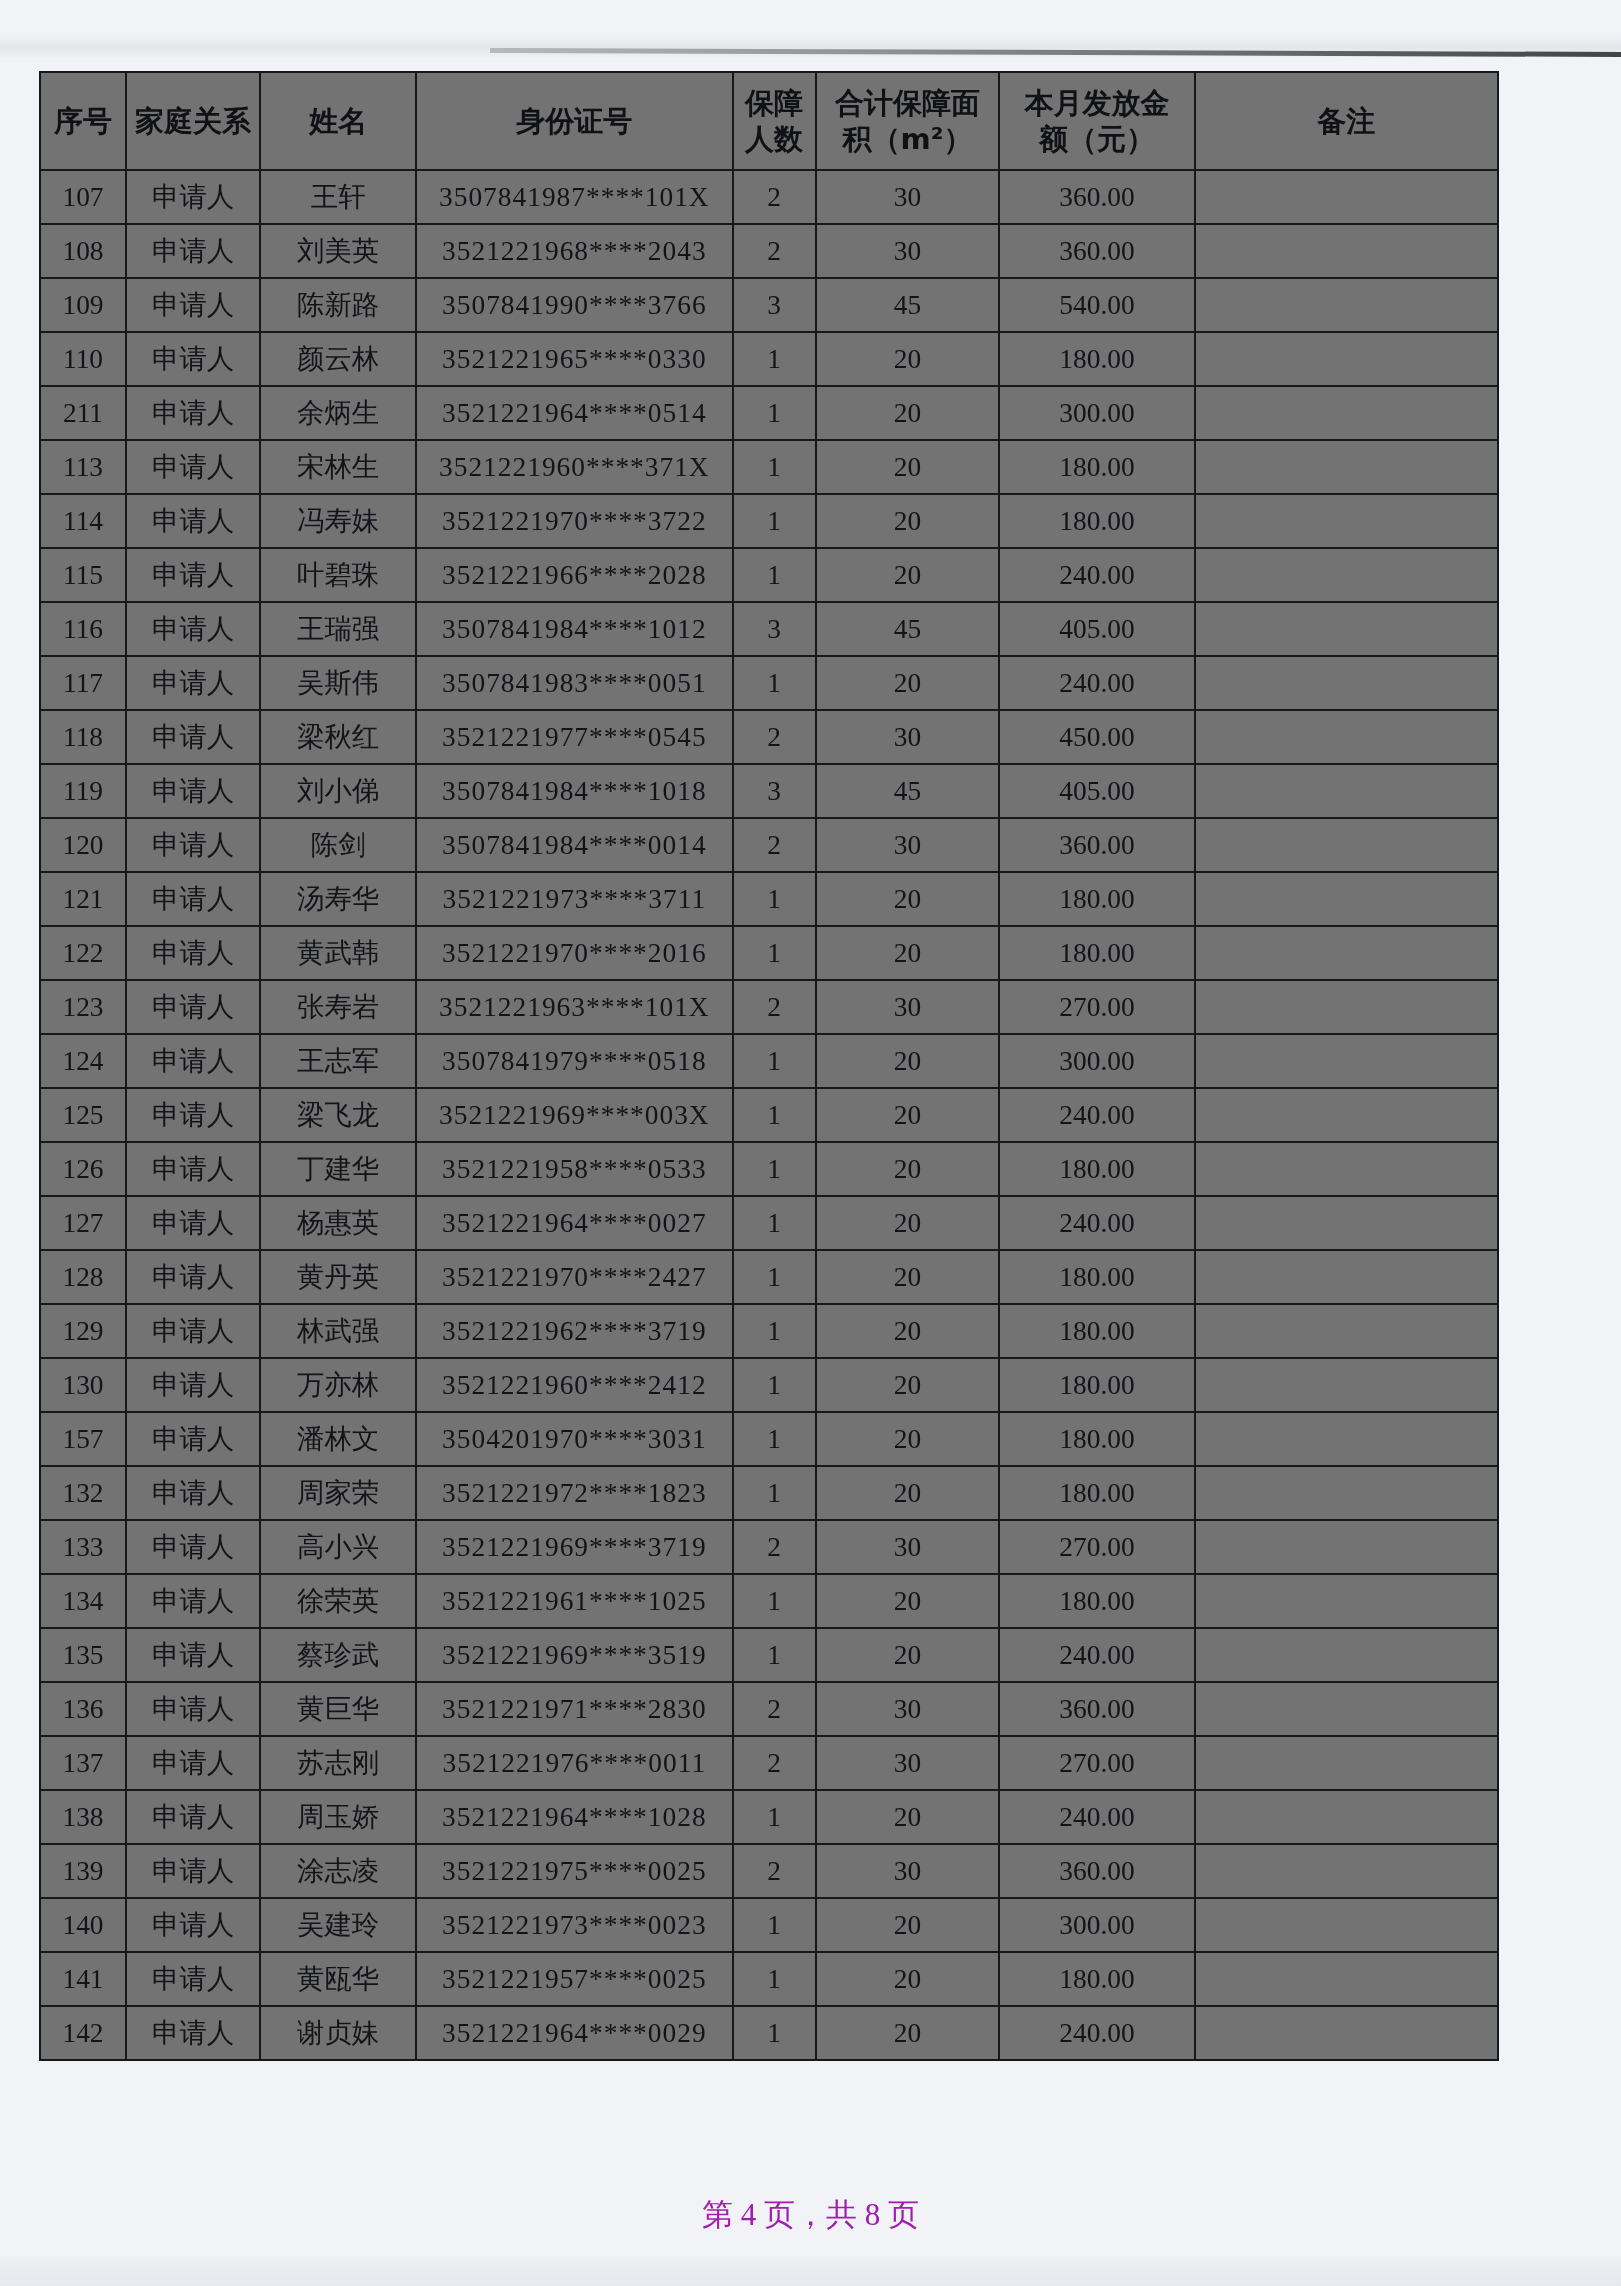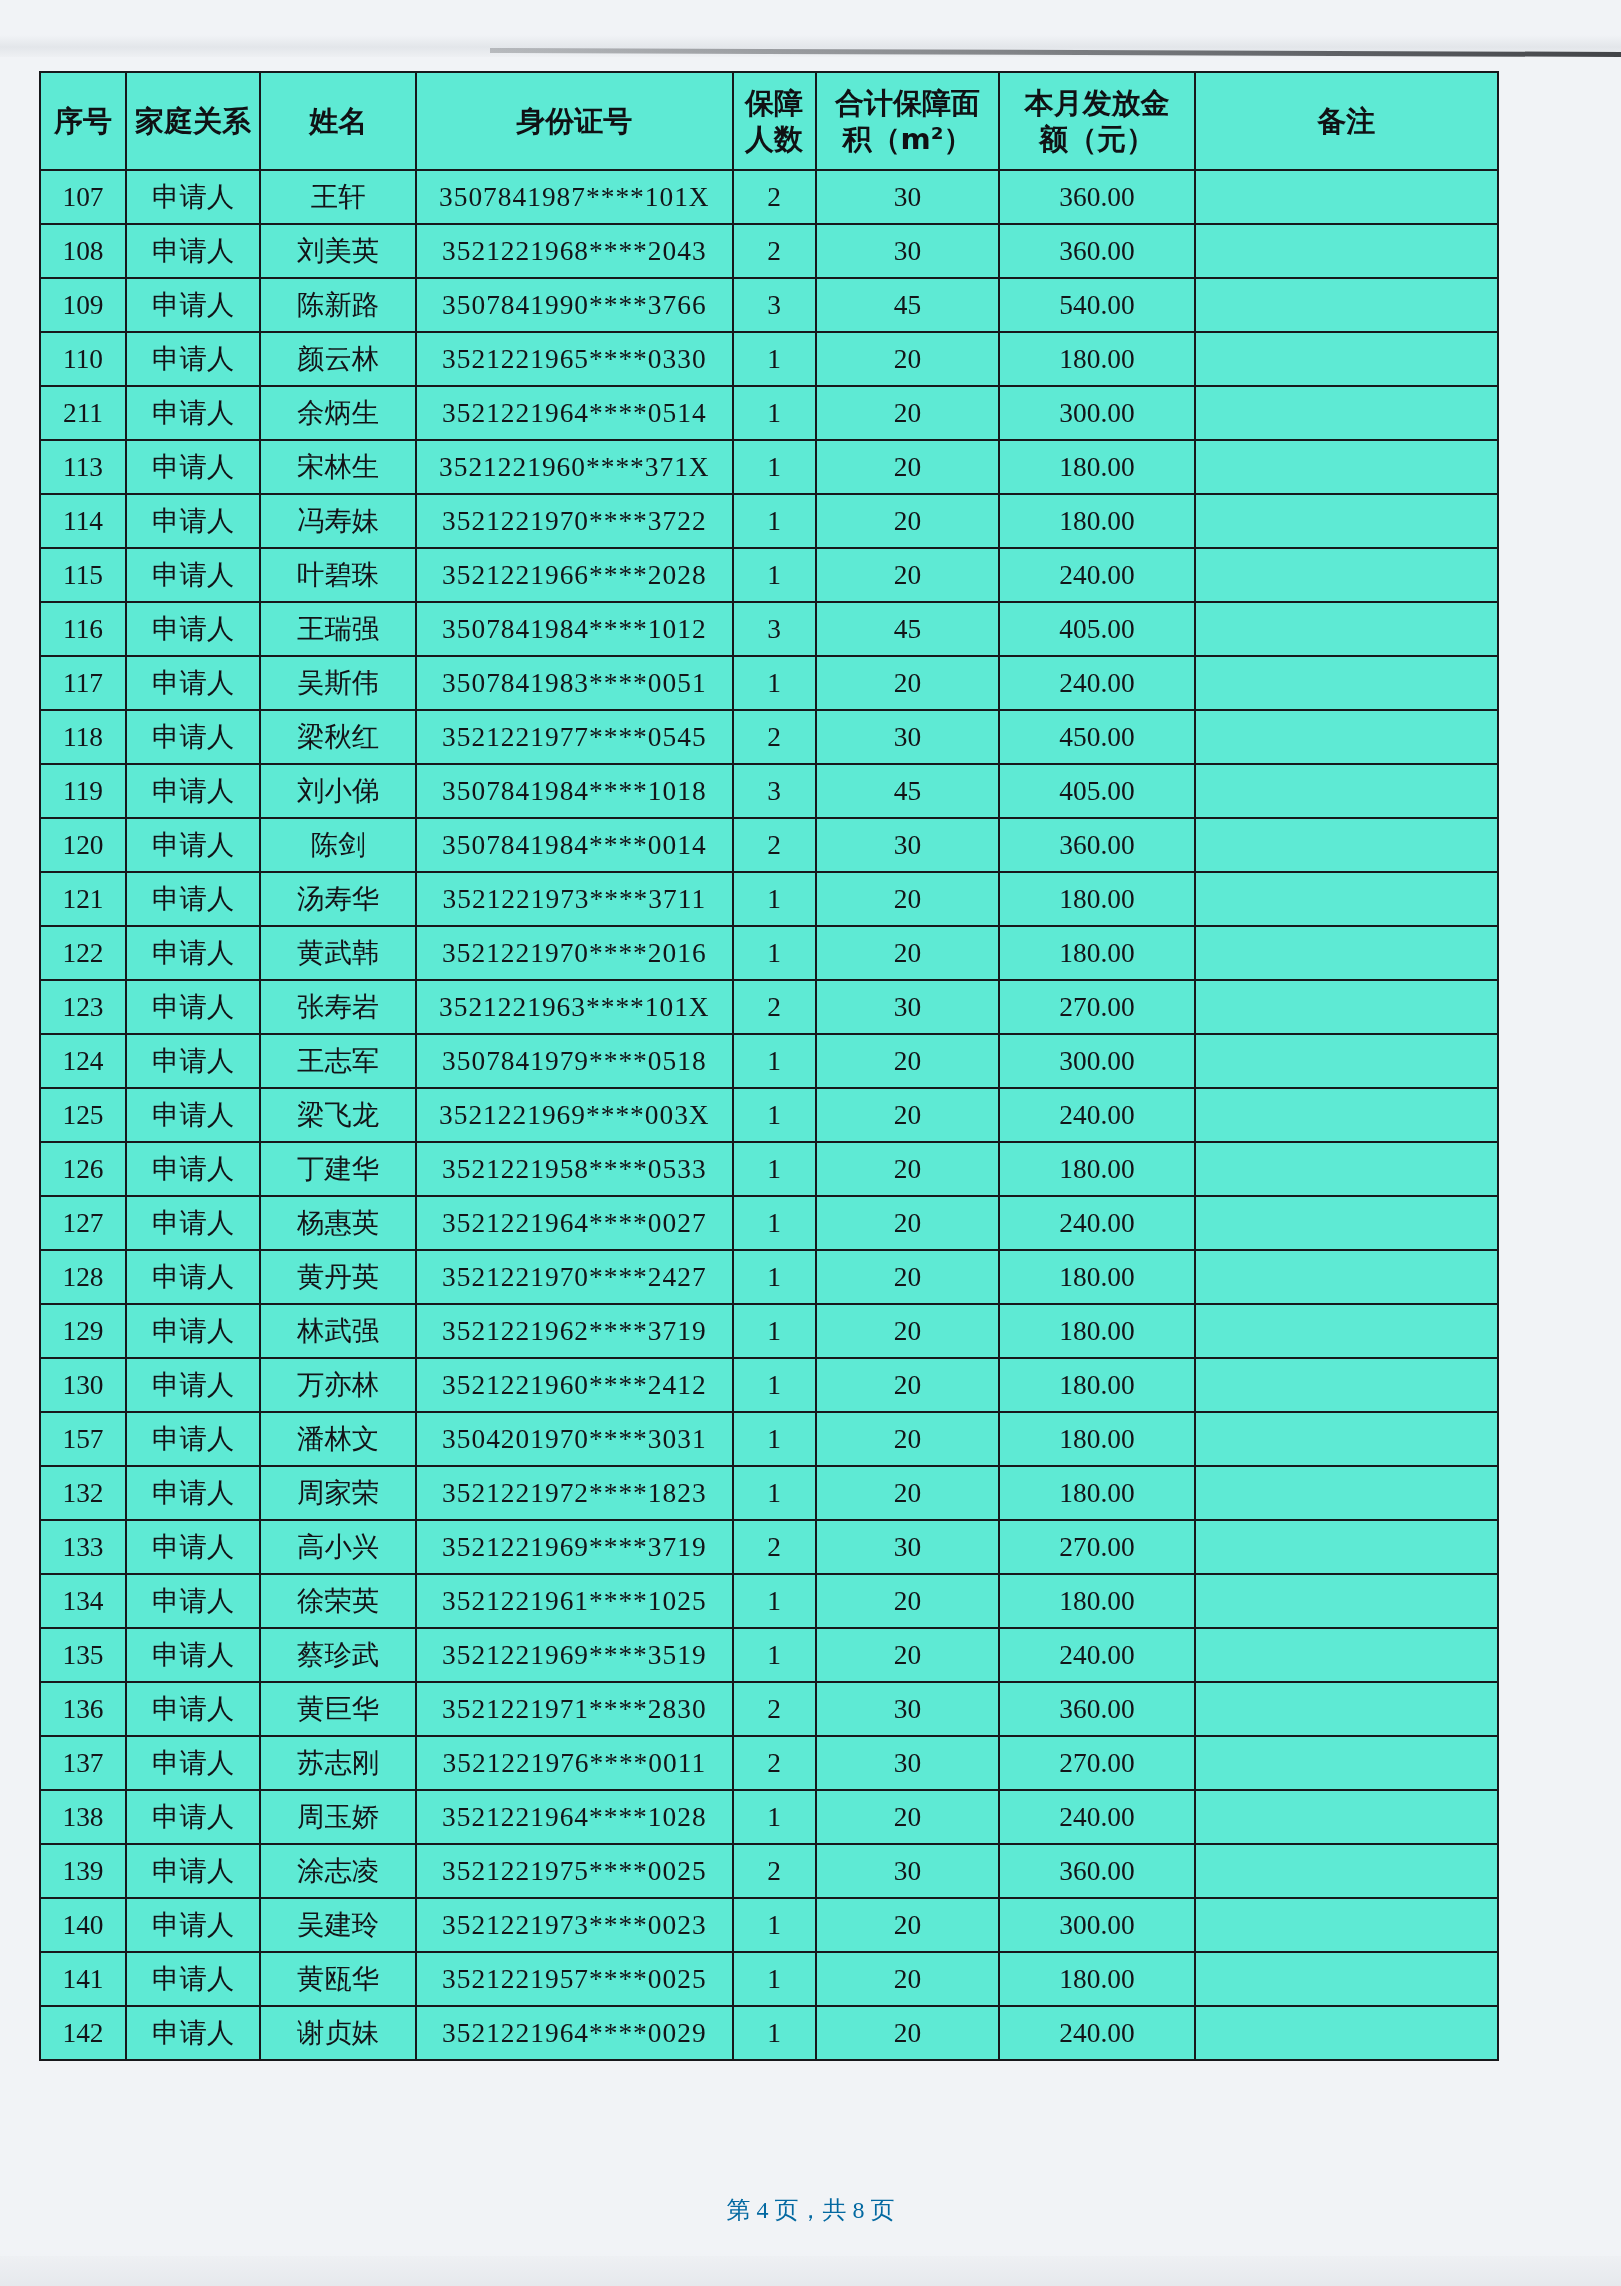--- a/index.html
+++ b/index.html
@@ -24,21 +24,21 @@
   .scan-bottom-band{
     position:absolute;left:0;top:2256px;width:1621px;height:30px;
     background:linear-gradient(to bottom,#eef0f3,#e6e9ed);
   }
   
   .doc-table{
     position:absolute;left:39px;top:71px;
     width:1460px;
     border-collapse:collapse;
     table-layout:fixed;
-    background:#5eead4;
+    background:#737373;
   }
   .doc-table th,.doc-table td{
     border:2px solid #17181b;
     text-align:center;
     vertical-align:middle;
     padding:0 3.9px;
     overflow:hidden;
   }
   .doc-table{border:2.9px solid #141519;}
   .doc-table th{
@@ -52,22 +52,22 @@
   }
   .doc-table td{
     height:52px;
     font-size:27.4px;
     color:#131418;
   }
   .doc-table td.c-id{letter-spacing:1px;margin-left:12px;}
   .footer-text{
     position:absolute;left:0;top:2194px;width:1621px;
     text-align:center;
-    font-size:24px;
-    color:#0369a1;
+    font-size:31px;
+    color:#a21caf;
     font-family:"Liberation Serif","DejaVu Serif",serif;
   }
 </style>
 </head>
 <body>
 
 <div class="scan-top-band"></div>
 <div class="scan-top-line"></div>
 <div class="scan-bottom-band"></div>
 

